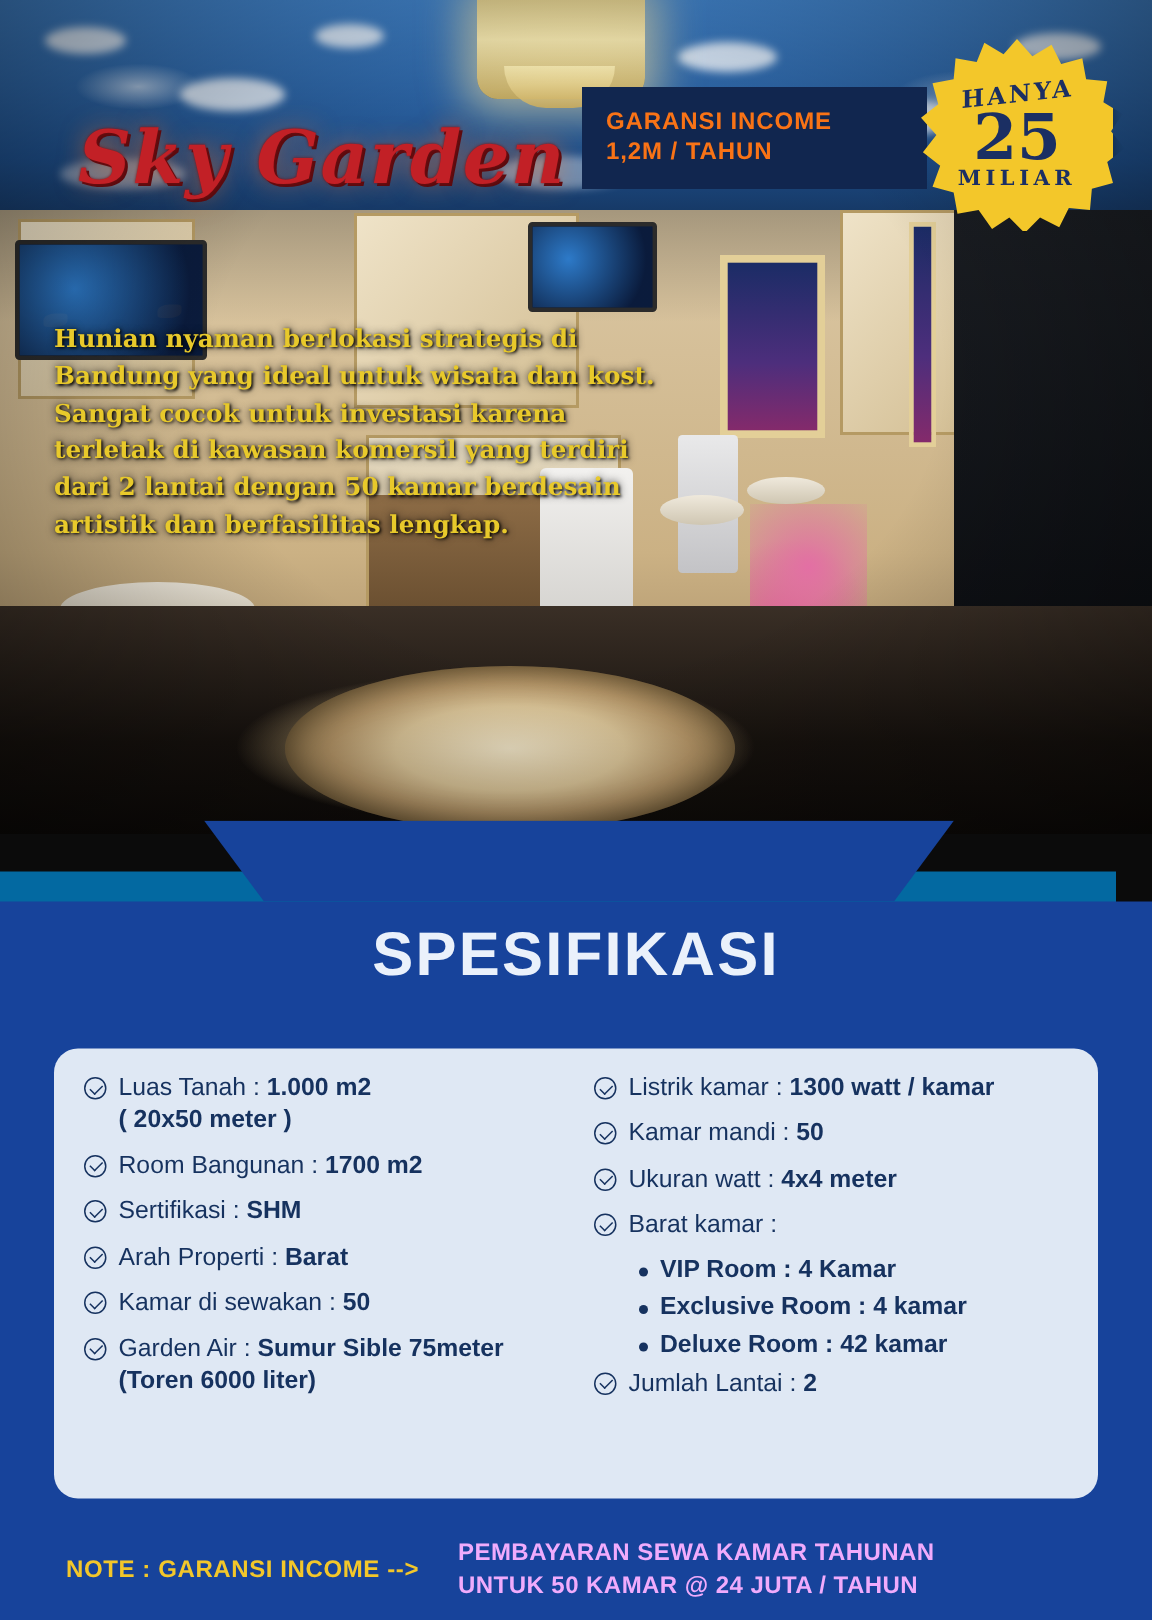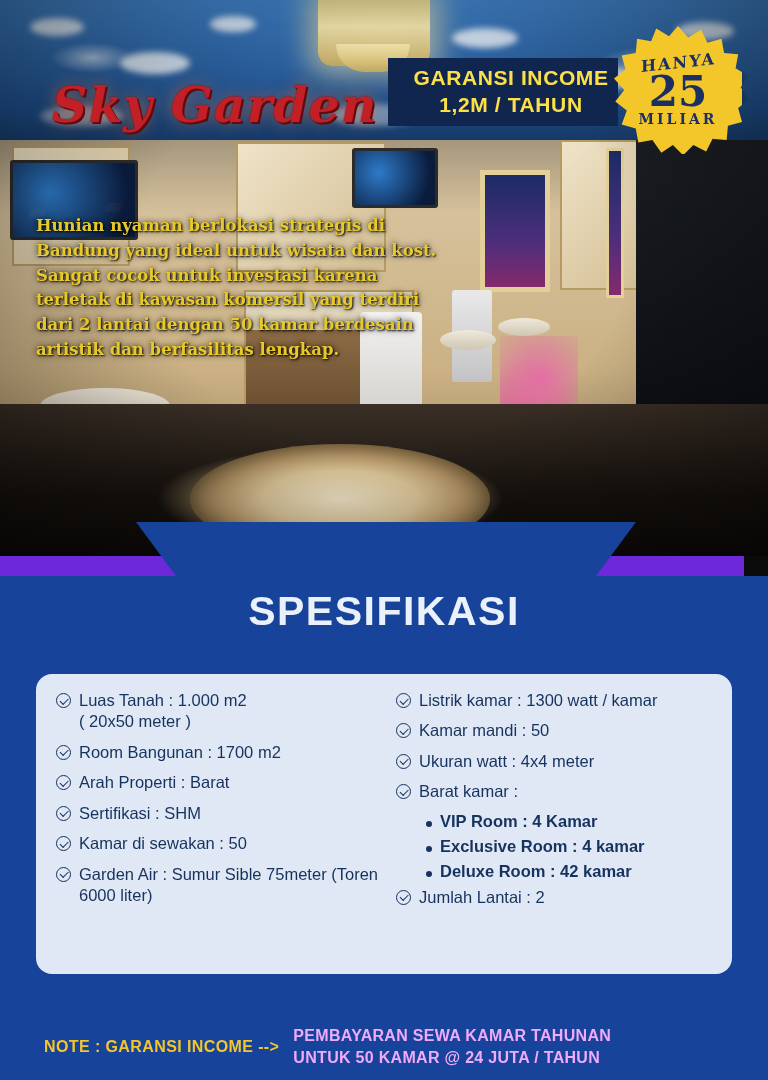--- a/index.html
+++ b/index.html
@@ -163,26 +163,25 @@
     position: absolute;
     left: 388px; top: 58px;
     width: 230px; height: 68px;
     background: #11264f;
     display: flex;
     flex-direction: column;
     justify-content: center;
     padding-left: 16px;
   }
   .garansi-badge .l1, .garansi-badge .l2 {
-    color: #fde047;
-    font-size: 21px;
+    color: #f97316;
+    font-size: 16px;
     font-weight: 700;
     letter-spacing: .6px;
     line-height: 1.28;
-    text-align: center;
   }
   .price-seal {
     position: absolute;
     right: 26px; top: 26px;
     width: 128px; height: 128px;
     display: flex; flex-direction: column;
     align-items: center; justify-content: center;
     color: #1b2f63;
     text-align: center;
     background: #f3c72a;
@@ -210,22 +209,22 @@
     font-weight: 700;
     font-size: 16.5px;
     line-height: 1.5;
     color: #e8c92b;
     text-shadow: 1px 1px 2px rgba(0,0,0,.9), 0 0 6px rgba(0,0,0,.8);
   }
 
   
   .spec-wrap {
     position: absolute;
-    left: 0; top: 556px; width: 744px; height: 470px;
-    background: #6d28d9;
+    left: 0; top: 581px; width: 744px; height: 470px;
+    background: #0369a1;
   }
   .spec-blue {
     position: absolute;
     left: 0; top: 20px; width: 768px; height: 450px;
     background: #17439b;
   }
   .spec-notch {
     position: absolute;
     left: 136px; top: -34px;
     width: 500px; height: 54px;
@@ -272,21 +271,21 @@
   .check:after {
     content: "";
     position: absolute;
     left: 3px; top: 3.6px;
     width: 7px; height: 3.5px;
     border-left: 1.8px solid #16325f;
     border-bottom: 1.8px solid #16325f;
     transform: rotate(-45deg);
   }
   .spec-item .txt { font-weight: 400; }
-  .spec-item .txt b { font-weight: 400; }
+  .spec-item .txt b { font-weight: 700; }
   .sub-list {
     margin: 2px 0 0 30px;
   }
   .sub-item {
     display: flex; align-items: baseline; gap: 8px;
     color: #16325f; font-size: 16.5px; font-weight: 700;
     margin-bottom: 6px;
   }
   .dot {
     width: 6px; height: 6px; border-radius: 50%;
@@ -294,21 +293,21 @@
   }
 
   
   .footer {
     position: absolute;
     left: 0; top: 1014px; width: 768px; height: 66px;
     background: #17439b;
     display: flex;
     align-items: center;
     padding: 0 44px;
-    gap: 14px;
+    gap: 26px;
   }
   .footer .note-label {
     color: #f3c72a;
     font-size: 16px;
     font-weight: 700;
     letter-spacing: .4px;
     white-space: nowrap;
   }
   .footer .note-body {
     color: #f0abfc;
@@ -406,28 +405,28 @@
         <div class="spec-item">
           <span class="check"></span>
           <span class="txt">
             <span>Room Bangunan : </span><b>1700 m2</b>
           </span>
         </div>
 
         <div class="spec-item">
           <span class="check"></span>
           <span class="txt">
+            <span>Sertifikasi : </span><b>SHM</b>
+          </span>
+        </div>
+
+        <div class="spec-item">
+          <span class="check"></span>
+          <span class="txt">
             <span>Arah Properti : </span><b>Barat</b>
-          </span>
-        </div>
-
-        <div class="spec-item">
-          <span class="check"></span>
-          <span class="txt">
-            <span>Sertifikasi : </span><b>SHM</b>
           </span>
         </div>
 
         <div class="spec-item">
           <span class="check"></span>
           <span class="txt">
             <span>Kamar di sewakan : </span><b>50</b>
           </span>
         </div>
 

